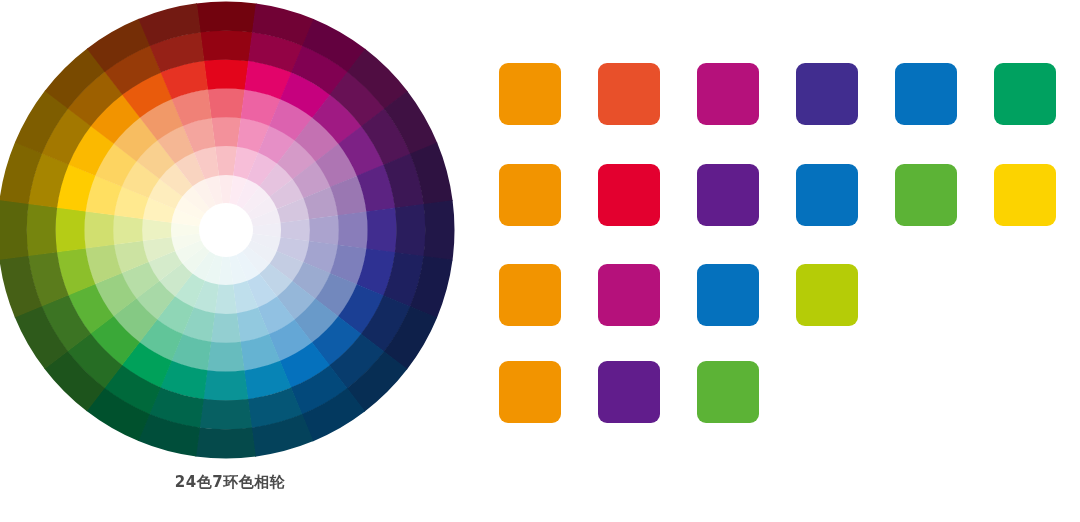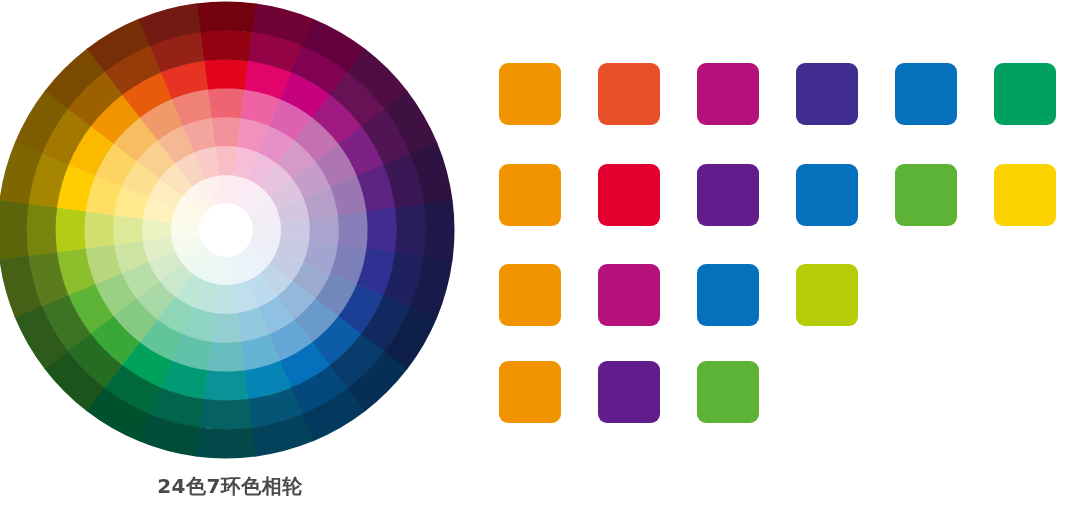--- a/index.html
+++ b/index.html
@@ -30,21 +30,21 @@
     width: 460px;
     height: 470px;
     display: block;
   }
   #wheel-caption {
     position: absolute;
     left: 0px;
     top: 473px;
     width: 460px;
     text-align: center;
-    font-size: 20px;
+    font-size: 15px;
     font-weight: bold;
     color: #4a4a4a;
     letter-spacing: 0.5px;
     font-family: "DejaVu Sans", "Liberation Sans", sans-serif;
   }
 
   
   #swatch-panel {
     position: absolute;
     left: 499px;

